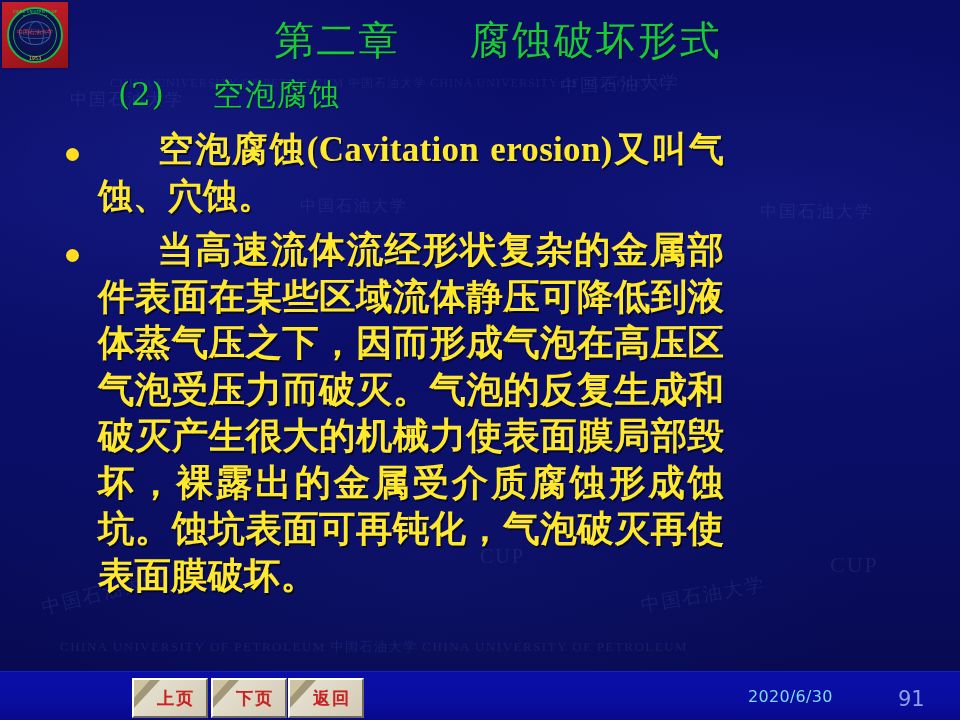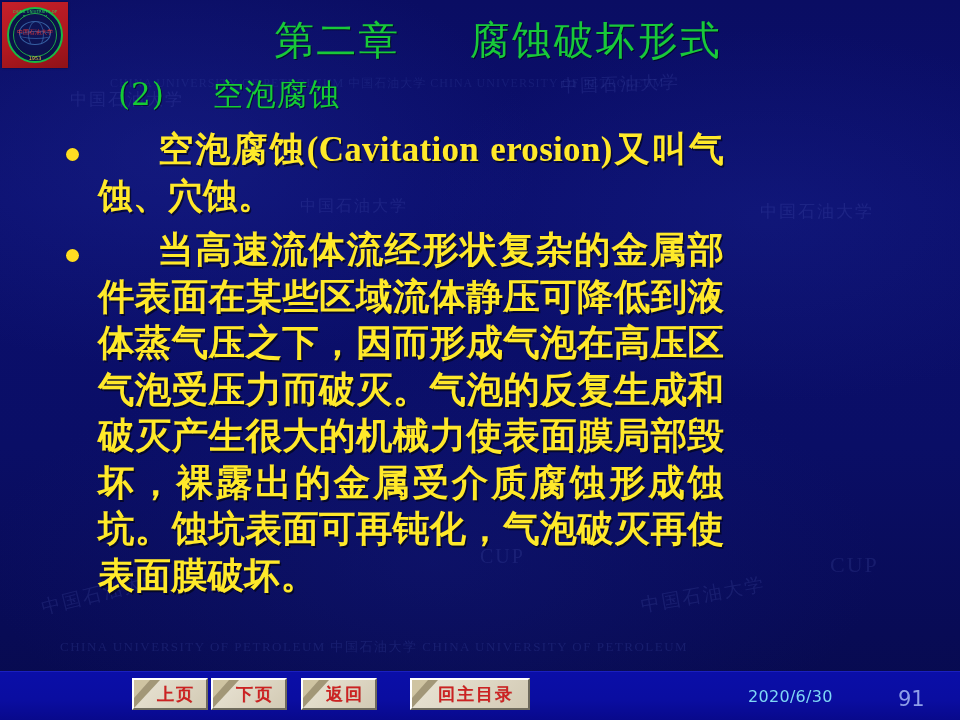--- a/index.html
+++ b/index.html
@@ -202,21 +202,21 @@
   .footer-bar {
     position: absolute;
     left: 0; right: 0; bottom: 0;
     height: 48px;
     background: linear-gradient(180deg,#0a0ea8 0%, #0a0da0 60%, #08098c 100%);
     border-top: 1px solid #1a1fc0;
   }
   .nav-btn {
     position: absolute;
     top: 678px;
-    height: 32px;
+    height: 40px;
     background: linear-gradient(135deg,#e9e4d5 0%, #ddd6c3 55%, #d2cab4 100%);
     border-top: 2px solid #ffffff;
     border-left: 2px solid #ffffff;
     border-right: 2px solid #6e6a5c;
     border-bottom: 2px solid #6e6a5c;
     box-sizing: border-box;
     overflow: hidden;
     cursor: pointer;
   }
   .nav-btn .corner {
@@ -242,21 +242,21 @@
     padding-left: 12px;
     color: #cc2222;
     font-size: 17px;
     font-weight: bold;
     letter-spacing: 2px;
     font-family: "DejaVu Serif", "Liberation Serif", serif;
     text-shadow: 0.5px 0.5px 0 rgba(120,0,0,0.25);
   }
   .btn-prev { left: 132px; width: 76px; }
   .btn-next { left: 211px; width: 76px; padding-left: 24px; }
-  .btn-back { left: 301px; width: 76px; }
+  .btn-back { left: 288px; width: 76px; }
   .btn-menu { left: 410px; width: 120px; }
 
   .date-text {
     position: absolute;
     left: 748px; top: 687px;
     color: #7fd8f5;
     font-size: 16px;
     font-family: "DejaVu Sans", "Liberation Sans", sans-serif;
     letter-spacing: 0.3px;
   }
@@ -336,22 +336,17 @@
     <span class="corner2"></span>
     <span class="lbl">下页</span>
   </div>
 
   <div class="nav-btn btn-back">
     <span class="corner"></span>
     <span class="corner2"></span>
     <span class="lbl">返回</span>
   </div>
 
-  <div class="nav-btn btn-menu">
-    <span class="corner"></span>
-    <span class="corner2"></span>
-    <span class="lbl">回主目录</span>
-  </div>
 
   <div class="date-text">2020/6/30</div>
   <div class="page-num">91</div>
 
 </div>
 
 </body></html>

